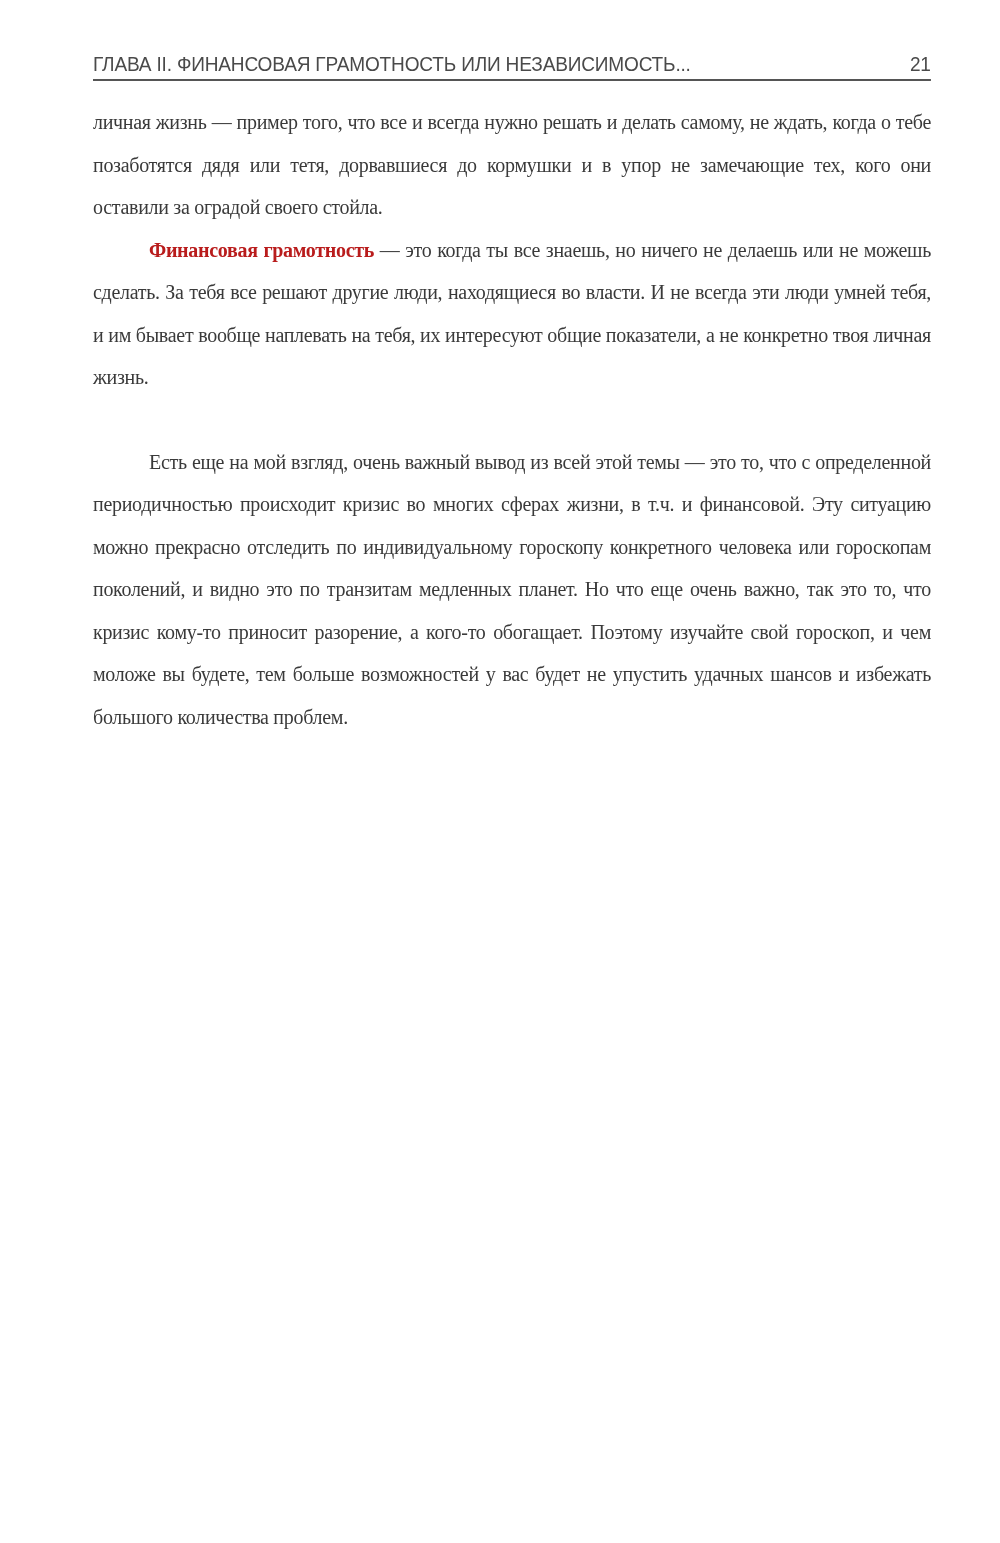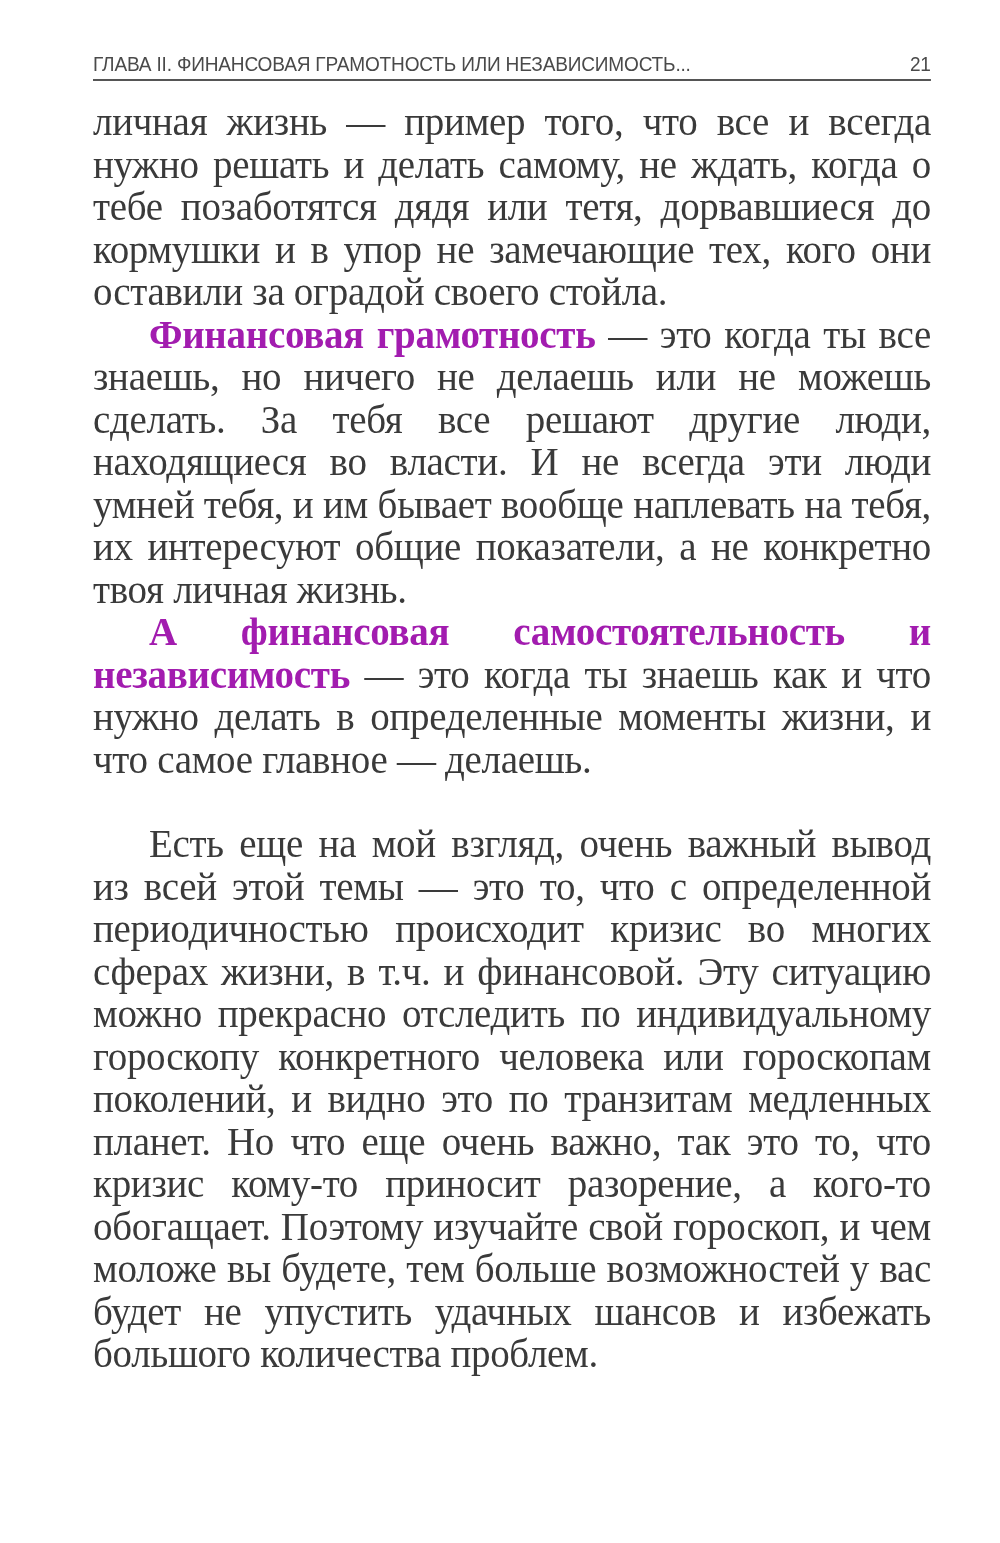--- a/index.html
+++ b/index.html
@@ -17,48 +17,45 @@
     font-family: "Liberation Sans", "DejaVu Sans", sans-serif;
     font-size: 20.5px; color: #4a4a4a;
     letter-spacing: -0.2px;
     padding-bottom: 3px;
     border-bottom: 2px solid #555;
     transform: scaleX(0.93); transform-origin: left bottom;
     width: 107.5%;
   }
   .body-text { margin-top: 20px; }
   .p {
-    font-size: 39px;
+    font-size: 20px;
     line-height: 42.5px;
     text-align: justify;
     text-align-last: left;
     margin: 0;
     letter-spacing: -0.3px;
   }
   .p.indent { text-indent: 56px; }
-  .p b { font-weight: bold; color: #a21caf; }
+  .p b { font-weight: bold; color: #b91c1c; }
   .gap { height: 42px; }
 </style>
 </head>
 <body>
 
 <div class="page">
   <div class="running-head">
     <span>ГЛАВА II. ФИНАНСОВАЯ ГРАМОТНОСТЬ ИЛИ НЕЗАВИСИМОСТЬ...</span>
     <span>21</span>
   </div>
 
   <div class="body-text">
     <p class="p">
       <span>личная жизнь — пример того, что все и всегда нужно решать и делать самому, не ждать, когда о тебе позаботятся дядя или тетя, дорвавшиеся до кормушки и в упор не замечающие тех, кого они оставили за оградой своего стойла.</span>
     </p>
     <p class="p indent">
       <b>Финансовая грамотность</b><span> — это когда ты все знаешь, но ничего не делаешь или не можешь сделать. За тебя все решают другие люди, находящиеся во власти. И не всегда эти люди умней тебя, и им бывает вообще наплевать на тебя, их интересуют общие показатели, а не конкретно твоя личная жизнь.</span>
     </p>
-    <p class="p indent">
-      <b>А финансовая самостоятельность и независимость</b><span> — это когда ты знаешь как и что нужно делать в определенные моменты жизни, и что самое главное — делаешь.</span>
-    </p>
     <div class="gap"></div>
     <p class="p indent">
       <span>Есть еще на мой взгляд, очень важный вывод из всей этой темы — это то, что с определенной периодичностью происходит кризис во многих сферах жизни, в т.ч. и финансовой. Эту ситуацию можно прекрасно отследить по индивидуальному гороскопу конкретного человека или гороскопам поколений, и видно это по транзитам медленных планет. Но что еще очень важно, так это то, что кризис кому-то приносит разорение, а кого-то обогащает. Поэтому изучайте свой гороскоп, и чем моложе вы будете, тем больше возможностей у вас будет не упустить удачных шансов и избежать большого количества проблем.</span>
     </p>
   </div>
 </div>
 
 </body></html>

